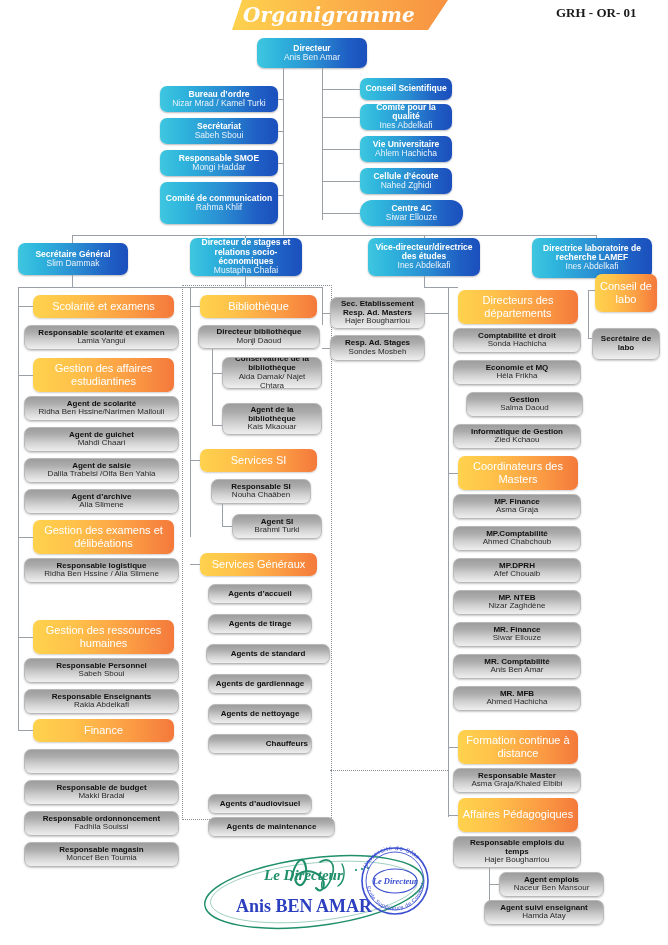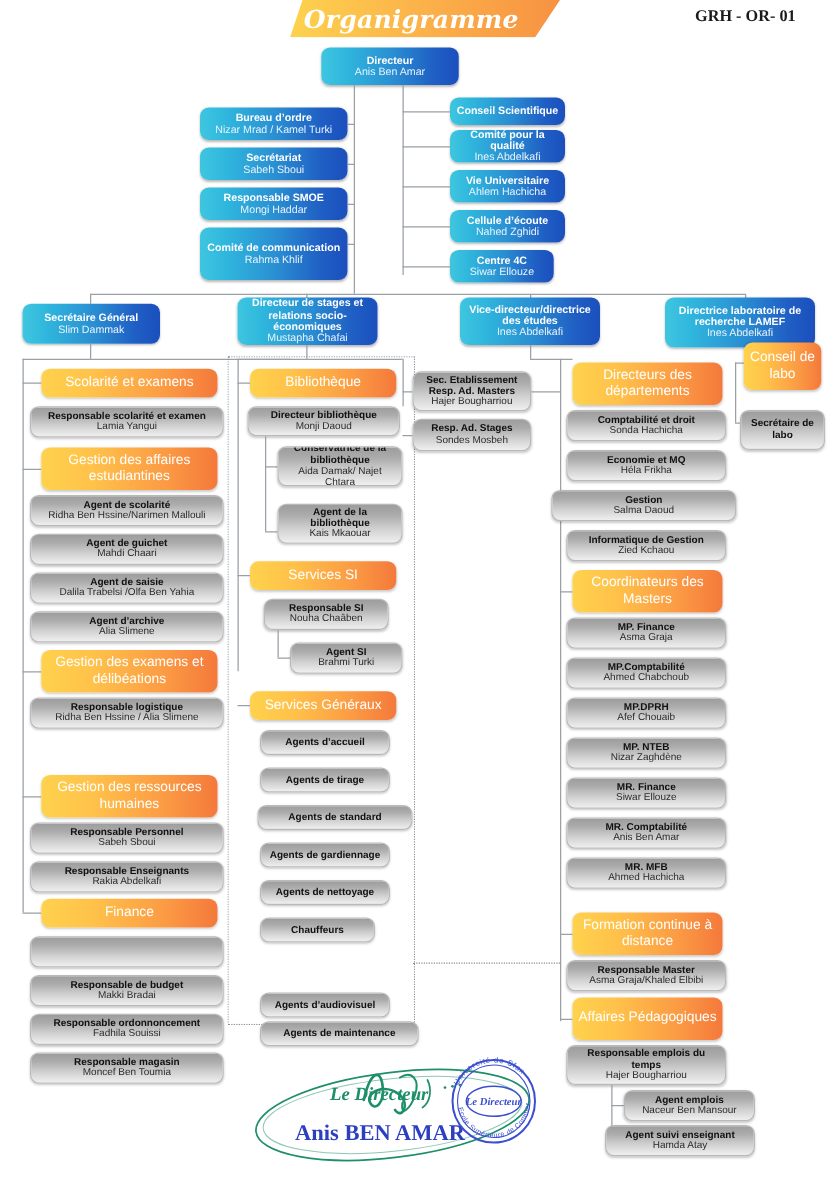--- a/index.html
+++ b/index.html
@@ -137,21 +137,21 @@
     <div class="s">Ines Abdelkafi</div>
   </div>
   <div class="box blue" style="left:360px;top:136px;width:92px;height:26px;">
     <div class="t">Vie Universitaire</div>
     <div class="s">Ahlem Hachicha</div>
   </div>
   <div class="box blue" style="left:360px;top:168px;width:92px;height:26px;">
     <div class="t">Cellule d’écoute</div>
     <div class="s">Nahed Zghidi</div>
   </div>
-  <div class="box blue" style="left:360px;top:200px;width:83px;height:26px;">
+  <div class="box blue" style="left:360px;top:200px;width:103px;height:26px;border-radius:12px;">
     <div class="t">Centre 4C</div>
     <div class="s">Siwar Ellouze</div>
   </div>
   <div class="ln lnh" style="left:322px;top:89px;width:38px;"></div>
   <div class="ln lnh" style="left:322px;top:117px;width:38px;"></div>
   <div class="ln lnh" style="left:322px;top:149px;width:38px;"></div>
   <div class="ln lnh" style="left:322px;top:181px;width:38px;"></div>
   <div class="ln lnh" style="left:322px;top:213px;width:38px;"></div>
 
   <div class="ln lnh" style="left:72px;top:235px;width:524px;"></div>
@@ -326,21 +326,21 @@
   </div>
   <div class="box grey" style="left:206px;top:644px;width:124px;height:20px;">
     <div class="t">Agents de standard</div>
   </div>
   <div class="box grey" style="left:208px;top:674px;width:104px;height:20px;">
     <div class="t">Agents de gardiennage</div>
   </div>
   <div class="box grey" style="left:208px;top:704px;width:104px;height:20px;">
     <div class="t">Agents de nettoyage</div>
   </div>
-  <div class="box grey" style="left:208px;top:734px;width:92px;height:20px;">
+  <div class="box grey" style="left:208px;top:734px;width:104px;height:20px;align-items:flex-end;">
     <div class="t">Chauffeurs</div>
   </div>
   <div class="box grey" style="left:208px;top:773px;width:127px;height:20px;margin-top:44px;">
     <div class="t">Agents de maintenance</div>
   </div>
   <div class="box grey" style="left:208px;top:794px;width:104px;height:20px;">
     <div class="t">Agents d’audiovisuel</div>
   </div>
 
   <div class="box grey" style="left:330px;top:297px;width:95px;height:32px;">
@@ -360,21 +360,21 @@
   </div>
 
   <div class="box grey" style="left:453px;top:328px;width:128px;height:25px;">
     <div class="t">Comptabilité et droit</div>
     <div class="s">Sonda Hachicha</div>
   </div>
   <div class="box grey" style="left:453px;top:360px;width:128px;height:25px;">
     <div class="t">Economie et MQ</div>
     <div class="s">Héla Frikha</div>
   </div>
-  <div class="box grey" style="left:441px;top:392px;width:148px;height:25px;">
+  <div class="box grey" style="left:466px;top:392px;width:117px;height:25px;">
     <div class="t">Gestion</div>
     <div class="s">Salma Daoud</div>
   </div>
   <div class="box grey" style="left:453px;top:424px;width:128px;height:25px;">
     <div class="t">Informatique de Gestion</div>
     <div class="s">Zied Kchaou</div>
   </div>
 
   <div class="box orange" style="left:458px;top:456px;width:120px;height:34px;">
     <div class="t">Coordinateurs des Masters</div>

